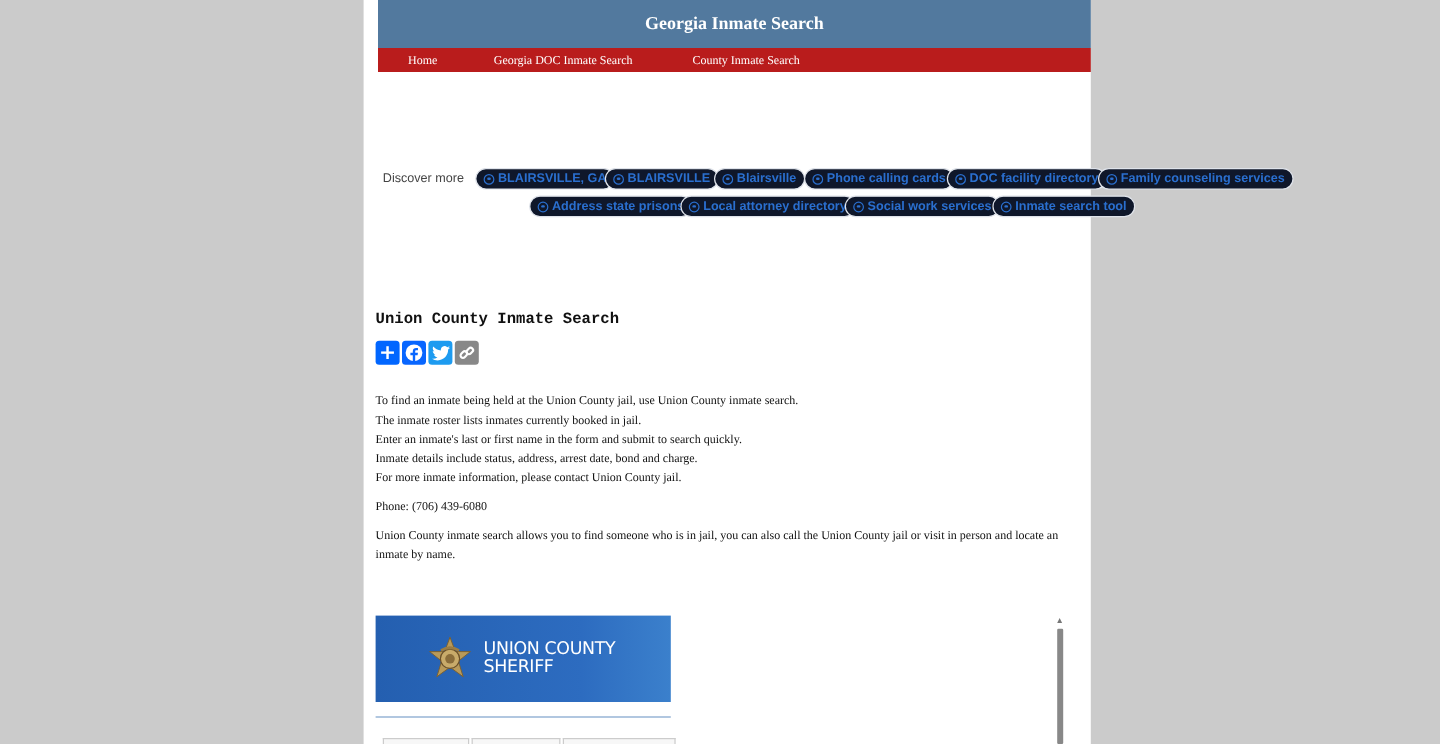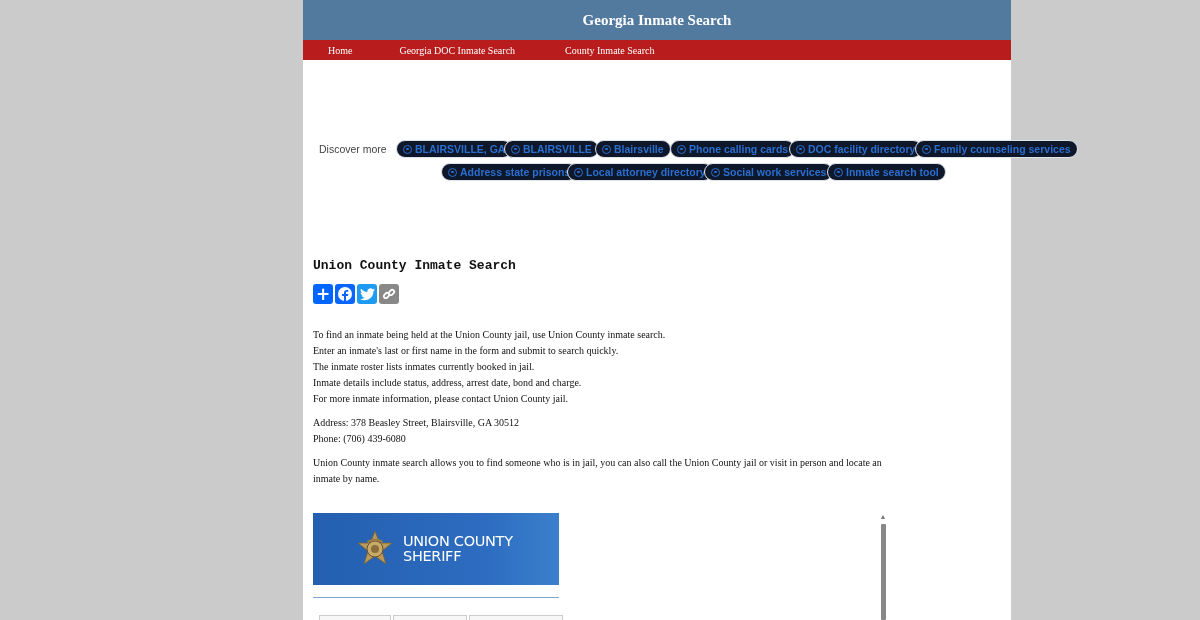--- a/index.html
+++ b/index.html
@@ -1,18 +1,18 @@
 <!DOCTYPE html>
 <html><head>
   <meta charset="utf-8">
   <style>
     * { box-sizing: border-box; margin: 0; padding: 0; }
     html, body { width: 1200px; height: 620px; overflow: hidden; background: #cbcbcb; }
     body { font-family: "Liberation Serif", serif; color: #111; position: relative; }
-    .page { position: absolute; left: 303px; top: 0; width: 708px; height: 620px; background: #fff; }
+    .page { position: absolute; left: 303px; top: 0; width: 606px; height: 620px; background: #fff; padding-left: 12px; }
     .header { height: 40px; background: #52799e; display: flex; align-items: center; justify-content: center; }
     .header h1 { font-family: "Liberation Serif", serif; font-size: 15px; font-weight: bold; color: #fff; }
     .nav { height: 20px; background: #b91c1c; display: flex; align-items: center; font-size: 10px; color: #fff; }
     .nav a { color: #fff; text-decoration: none; display: inline-block; }
     .discover { position: absolute; left: 16px; top: 140px; width: 760px; font-family: "DejaVu Sans", sans-serif; }
     .disc-label { position: absolute; left: 0; top: 3px; font-size: 10.5px; color: #444; font-family: "Liberation Sans", sans-serif; }
     .chip { position: absolute; height: 18px; border: 1px solid #dfe3ea; border-radius: 9px; background: #0f172a; display: flex; align-items: center; padding: 0 6px; font-family: "Liberation Sans", sans-serif; font-size: 10.5px; font-weight: bold; color: #2a6fcf; white-space: nowrap; }
     .chip .ico { width: 9px; height: 9px; border: 1.2px solid #2a6fcf; border-radius: 50%; margin-right: 3px; position: relative; flex: none; }
     .chip .ico::after { content: ""; position: absolute; left: 2px; top: 2px; width: 2.6px; height: 2.6px; background: #2a6fcf; border-radius: 50%; }
     .content { position: absolute; left: 10px; top: 258px; width: 574px; font-size: 10px; line-height: 16px; }
@@ -113,28 +113,27 @@
             <g fill="none" stroke="#fff" stroke-width="1.8">
               <rect x="1.5" y="6.5" width="6" height="4" rx="2" transform="rotate(-45 4.5 8.5)"></rect>
               <rect x="6.5" y="3.5" width="6" height="4" rx="2" transform="rotate(-45 9.5 5.5)"></rect>
             </g>
           </svg>
       </span>
     </div>
 
     <div class="block">
       <p>To find an inmate being held at the Union County jail, use Union County inmate search.</p>
+      <p>The inmate roster lists inmates currently booked in jail.</p>
       <p>Enter an inmate's last or first name in the form and submit to search quickly.</p>
-      <p>The inmate roster lists inmates currently booked in jail.</p>
       <p>Inmate details include status, address, arrest date, bond and charge.</p>
       <p>For more inmate information, please contact Union County jail.</p>
     </div>
 
     <div class="block">
-      <p>Address: 378 Beasley Street, Blairsville, GA 30512</p>
       <p>Phone: (706) 439-6080</p>
     </div>
 
     <div class="block">Union County inmate search allows you to find someone who is in jail, you can also call the Union County jail or visit in person and locate an inmate by name.</div>
   </div>
 
   <div class="banner">
     <svg class="badge" viewBox="0 0 40 40">
       <polygon points="20,2 24.5,14 37,14 27,22 31,35 20,27 9,35 13,22 3,14 15.5,14" fill="#b89a5a" stroke="#7a6030" stroke-width="0.8"></polygon>
       <circle cx="20" cy="20" r="8" fill="#c8ab6a" stroke="#6a5028" stroke-width="1"></circle>

